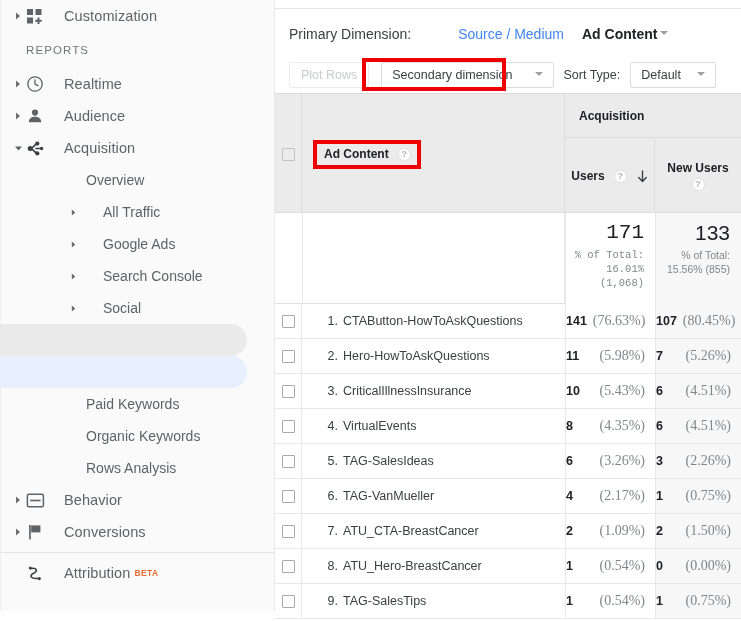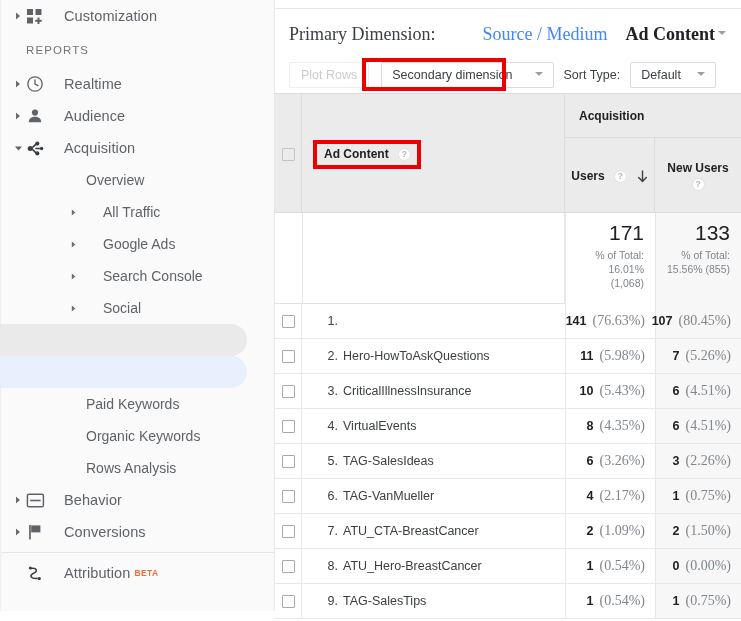--- a/index.html
+++ b/index.html
@@ -122,23 +122,22 @@
     background: #fff;
     border-bottom: 1px solid #e6e6e6;
   }
   .primary-dim-bar {
     position: absolute;
     left: 0; top: 10px; right: 0; height: 48px;
     background: #fff;
     display: flex;
     align-items: center;
     padding-left: 14px;
-    font-size: 18px;
+    font-size: 14px;
     color: #444;
-    font-family: Liberation Serif, serif;
   }
   .pd-label { color: #3c4043; margin-right: 7px; }
   .pd-link {
     color: #4285f4;
     margin-right: 18px;
     cursor: pointer;
     margin-left: 40px;
   }
   .pd-active {
     color: #202124;
@@ -304,21 +303,21 @@
     background: #fff;
     border-bottom: 1px solid #e0e0e0;
   }
   .totals-cell {
     position: absolute;
     top: 0; height: 91px;
     padding: 9px 11px 0 0;
     text-align: right;
     border-left: 1px solid #e8e8e8;
   }
-  #tot-users { left: 290px; width: 90px; background: #fff; }
+  #tot-users { left: 290px; width: 90px; background: #fff; font-family: Liberation Mono, monospace; }
   #tot-newusers { left: 380px; right: 0; background: #f7f7f7; }
   .tot-big {
     font-size: 21px;
     color: #202124;
     font-weight: 400;
     line-height: 1;
     margin-bottom: 5px;
   }
   .tot-sub {
     font-size: 10.5px;
@@ -351,21 +350,21 @@
     font-size: 12.5px; color: #3c4043;
   }
   .row .c-name {
     position: absolute; left: 68px; top: 0; width: 222px; height: 34px;
     display: flex; align-items: center;
     font-size: 12.5px; color: #3c4043;
     white-space: nowrap; overflow: hidden;
   }
   .row .c-val {
     position: absolute; top: 0; height: 34px;
-    display: flex; align-items: center; justify-content: flex-end;
+    display: flex; align-items: center; justify-content: space-between;
     padding-right: 10px;
     border-left: 1px solid #e8e8e8;
     font-size: 12.5px;
   }
   .row .c-val.users { left: 290px; width: 90px; background: #fff; }
   .row .c-val.newusers { left: 380px; right: 0; background: #f7f7f7; }
   .val-num { font-weight: 700; color: #202124; }
   .val-pct { color: #80868b; margin-left: 6px; font-size: 14px; font-family: Liberation Serif, serif; }
 </style>
 </head>
@@ -637,20 +636,21 @@
           <div class="tot-sub">15.56% (855)</div>
         </div>
       </div>
 
       <div id="rows-container">
           <div class="row">
             <div class="c-check">
               <span class="chk body"></span>
             </div>
             <div class="c-idx">1.</div>
+            <div class="c-name">CTAButton-HowToAskQuestions</div>
             <div class="c-val users">
               <span class="val-num">141</span>
               <span class="val-pct">(76.63%)</span>
             </div>
             <div class="c-val newusers">
               <span class="val-num">107</span>
               <span class="val-pct">(80.45%)</span>
             </div>
           </div>
           <div class="row">

